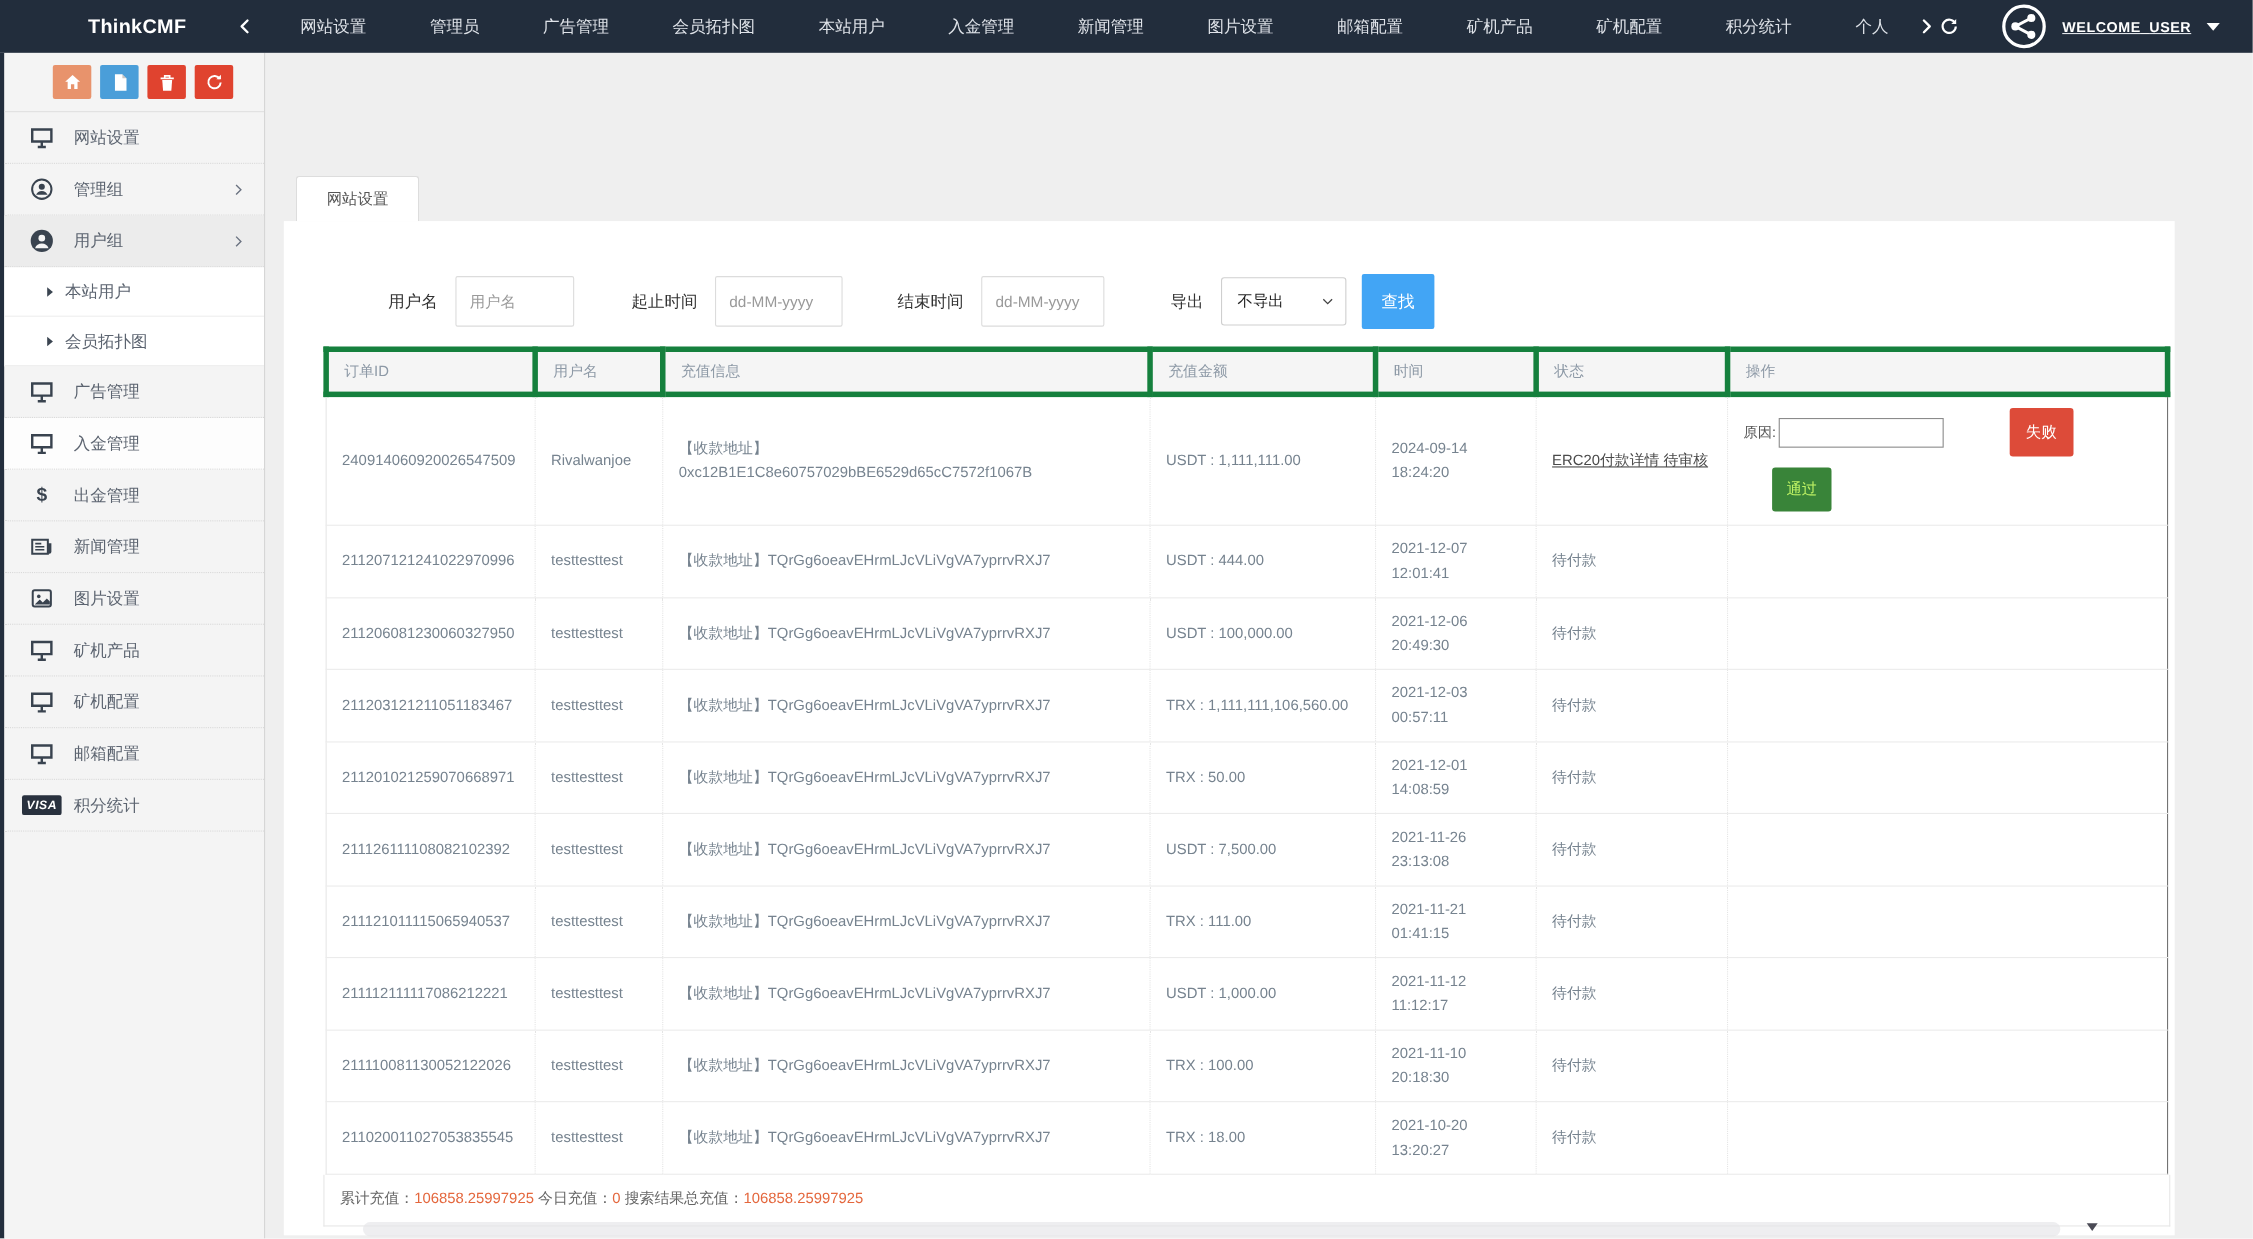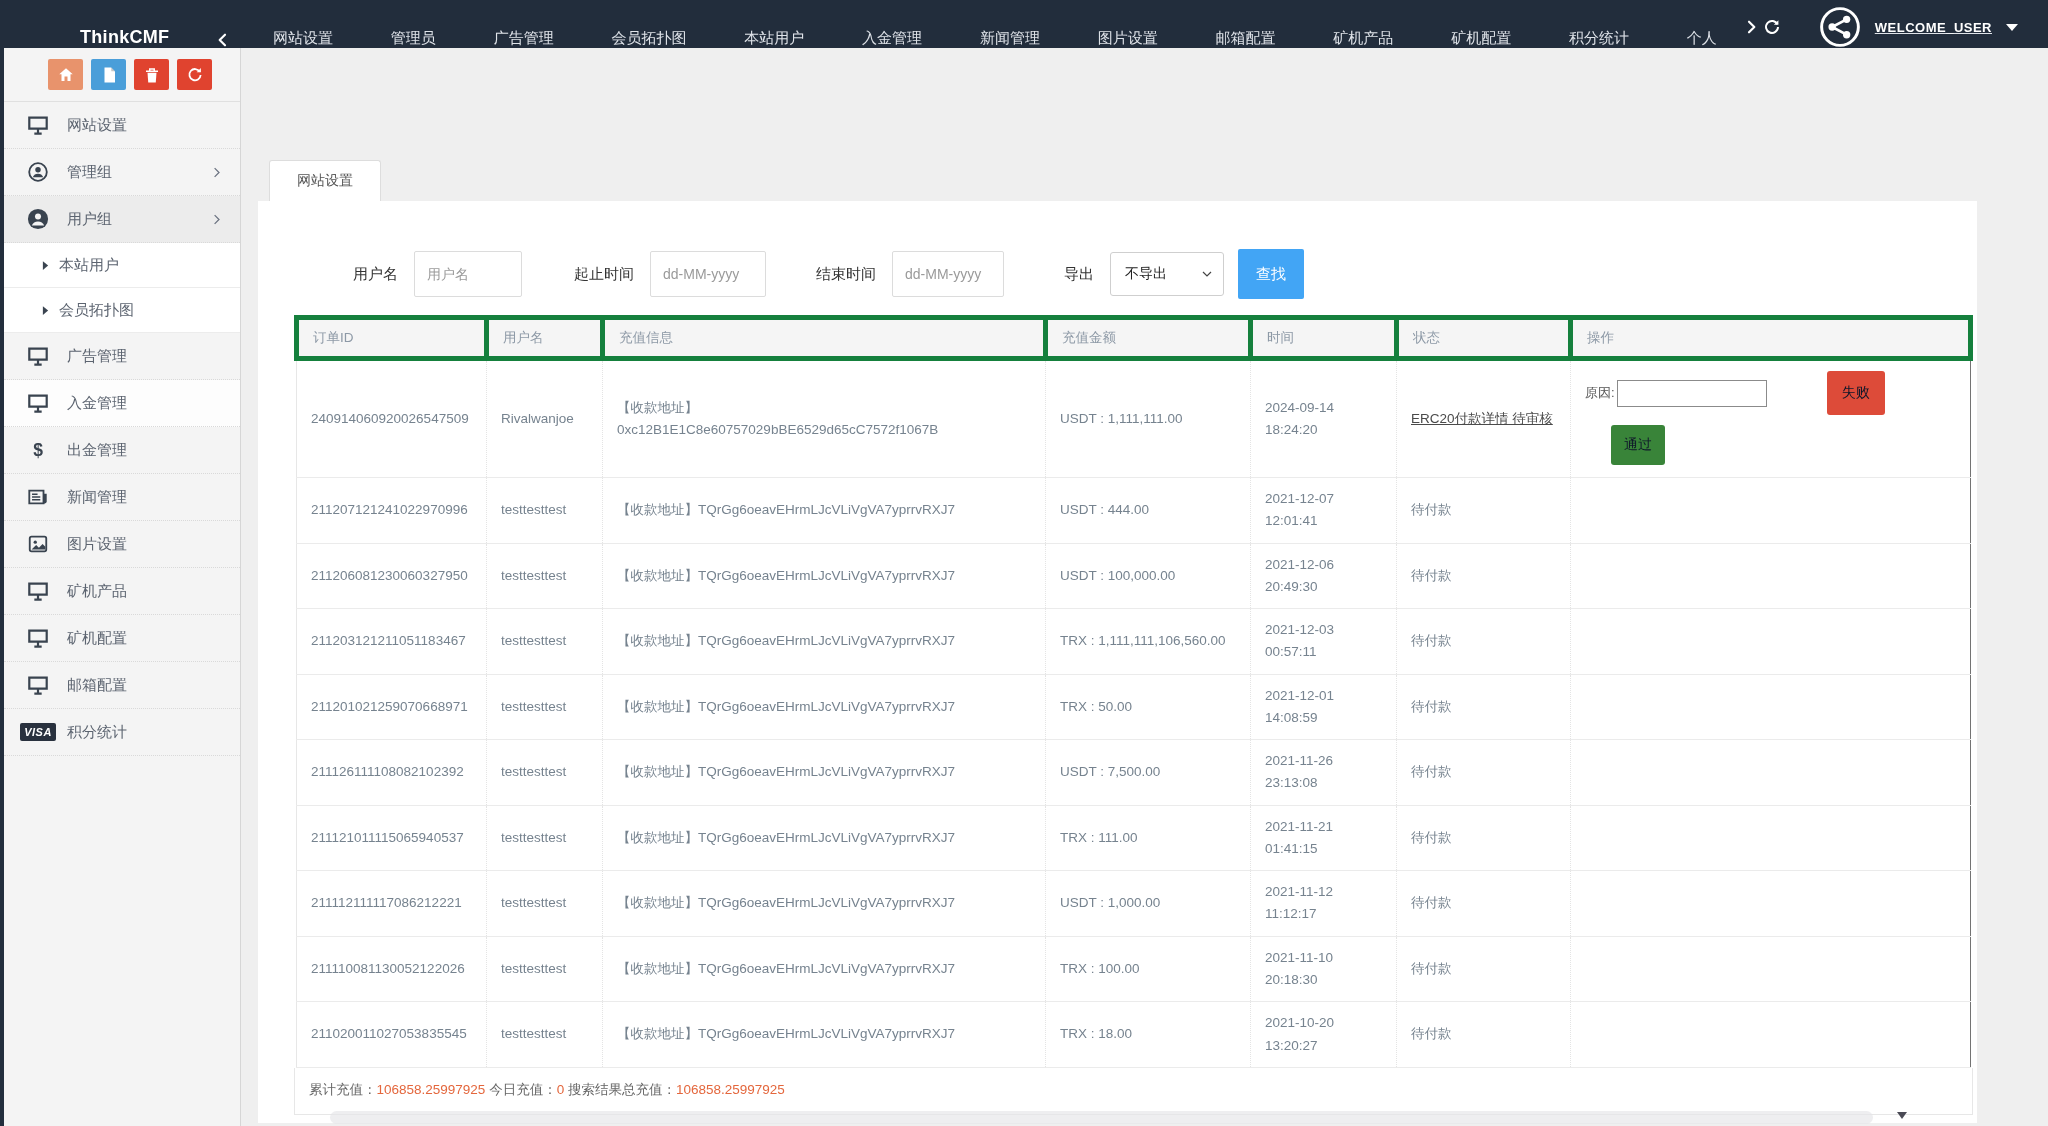--- a/index.html
+++ b/index.html
@@ -6,21 +6,21 @@
   html,body { margin:0; padding:0; }
   body {
     width:2048px; height:1126px; position:relative; overflow:hidden;
     background:#efefef;
     font-family:"Liberation Sans", sans-serif;
   }
 
   
   .topbar {
     position:absolute; top:0; left:0; right:0; height:48px;
-    background:#222d3c; display:flex; align-items:flex-end; color:#dfe3e9;
+    background:#222d3c; display:flex; align-items:center; color:#dfe3e9;
     z-index:10;
   }
   .brand { padding-left:80px; width:215px; font-size:18px; font-weight:bold; color:#ffffff; letter-spacing:.3px; }
   .nav-scroll { color:#ffffff; display:flex; align-items:center; cursor:pointer; }
   .topnav-items { flex:1; display:flex; justify-content:space-between; align-items:center; margin:0 26px 0 42px; }
   .nav-item { font-size:15px; color:#dfe3e9; cursor:pointer; text-decoration:none; white-space:nowrap; }
   .topbar-right { display:flex; align-items:center; padding-right:30px; gap:4px;text-decoration:underline; }
   .refresh-btn { color:#fff; display:flex; align-items:center; cursor:pointer; }
   .user-box { display:flex; align-items:center; gap:14px; margin-left:34px; cursor:pointer; }
   .user-name { font-size:13px; font-weight:bold; color:#ffffff; letter-spacing:.5px; }
@@ -93,25 +93,25 @@
     color:#76838f; font-size:13.5px; padding:10px 14px; vertical-align:middle;
     word-wrap:break-word; line-height:1.65;
   }
   tbody tr td:first-child { border-left:1px solid #e7e7e7; }
   tbody tr td:last-child { border-right:1px solid #737373; }
   .status-link { color:#4a4a4a; text-decoration:underline; }
   .ops-line { display:flex; align-items:center; }
   .reason-label { font-size:13px; color:#555; }
   .reason-input { width:150px; height:27px; border:1px solid #8b8b8b; margin-left:2px; font-family:inherit; }
   .btn-fail {
-    margin-left:60px; width:58px; height:44px; background:#dd4b39; color:#0f172a; border:none;
+    margin-left:60px; width:58px; height:44px; background:#dd4b39; color:#ffffff; border:none;
     border-radius:3px; font-size:14px; cursor:pointer; font-family:inherit;
   }
   .btn-pass {
-    display:block; margin:10px 0 2px 26px; width:54px; height:40px; background:#398439; color:#0f172a;
+    display:block; margin:10px 0 2px 26px; width:54px; height:40px; background:#398439; color:#bef264;
     border:none; border-radius:3px; font-size:14px; cursor:pointer; font-family:inherit;
   }
 
   
   .summary {
     margin:0 4px 0 36px; border:1px solid #e7e7e7; border-top:none;
     padding:13px 14px 15px; font-size:13.5px; color:#666;
   }
   .summary .orange { color:#e4673d; }
 

